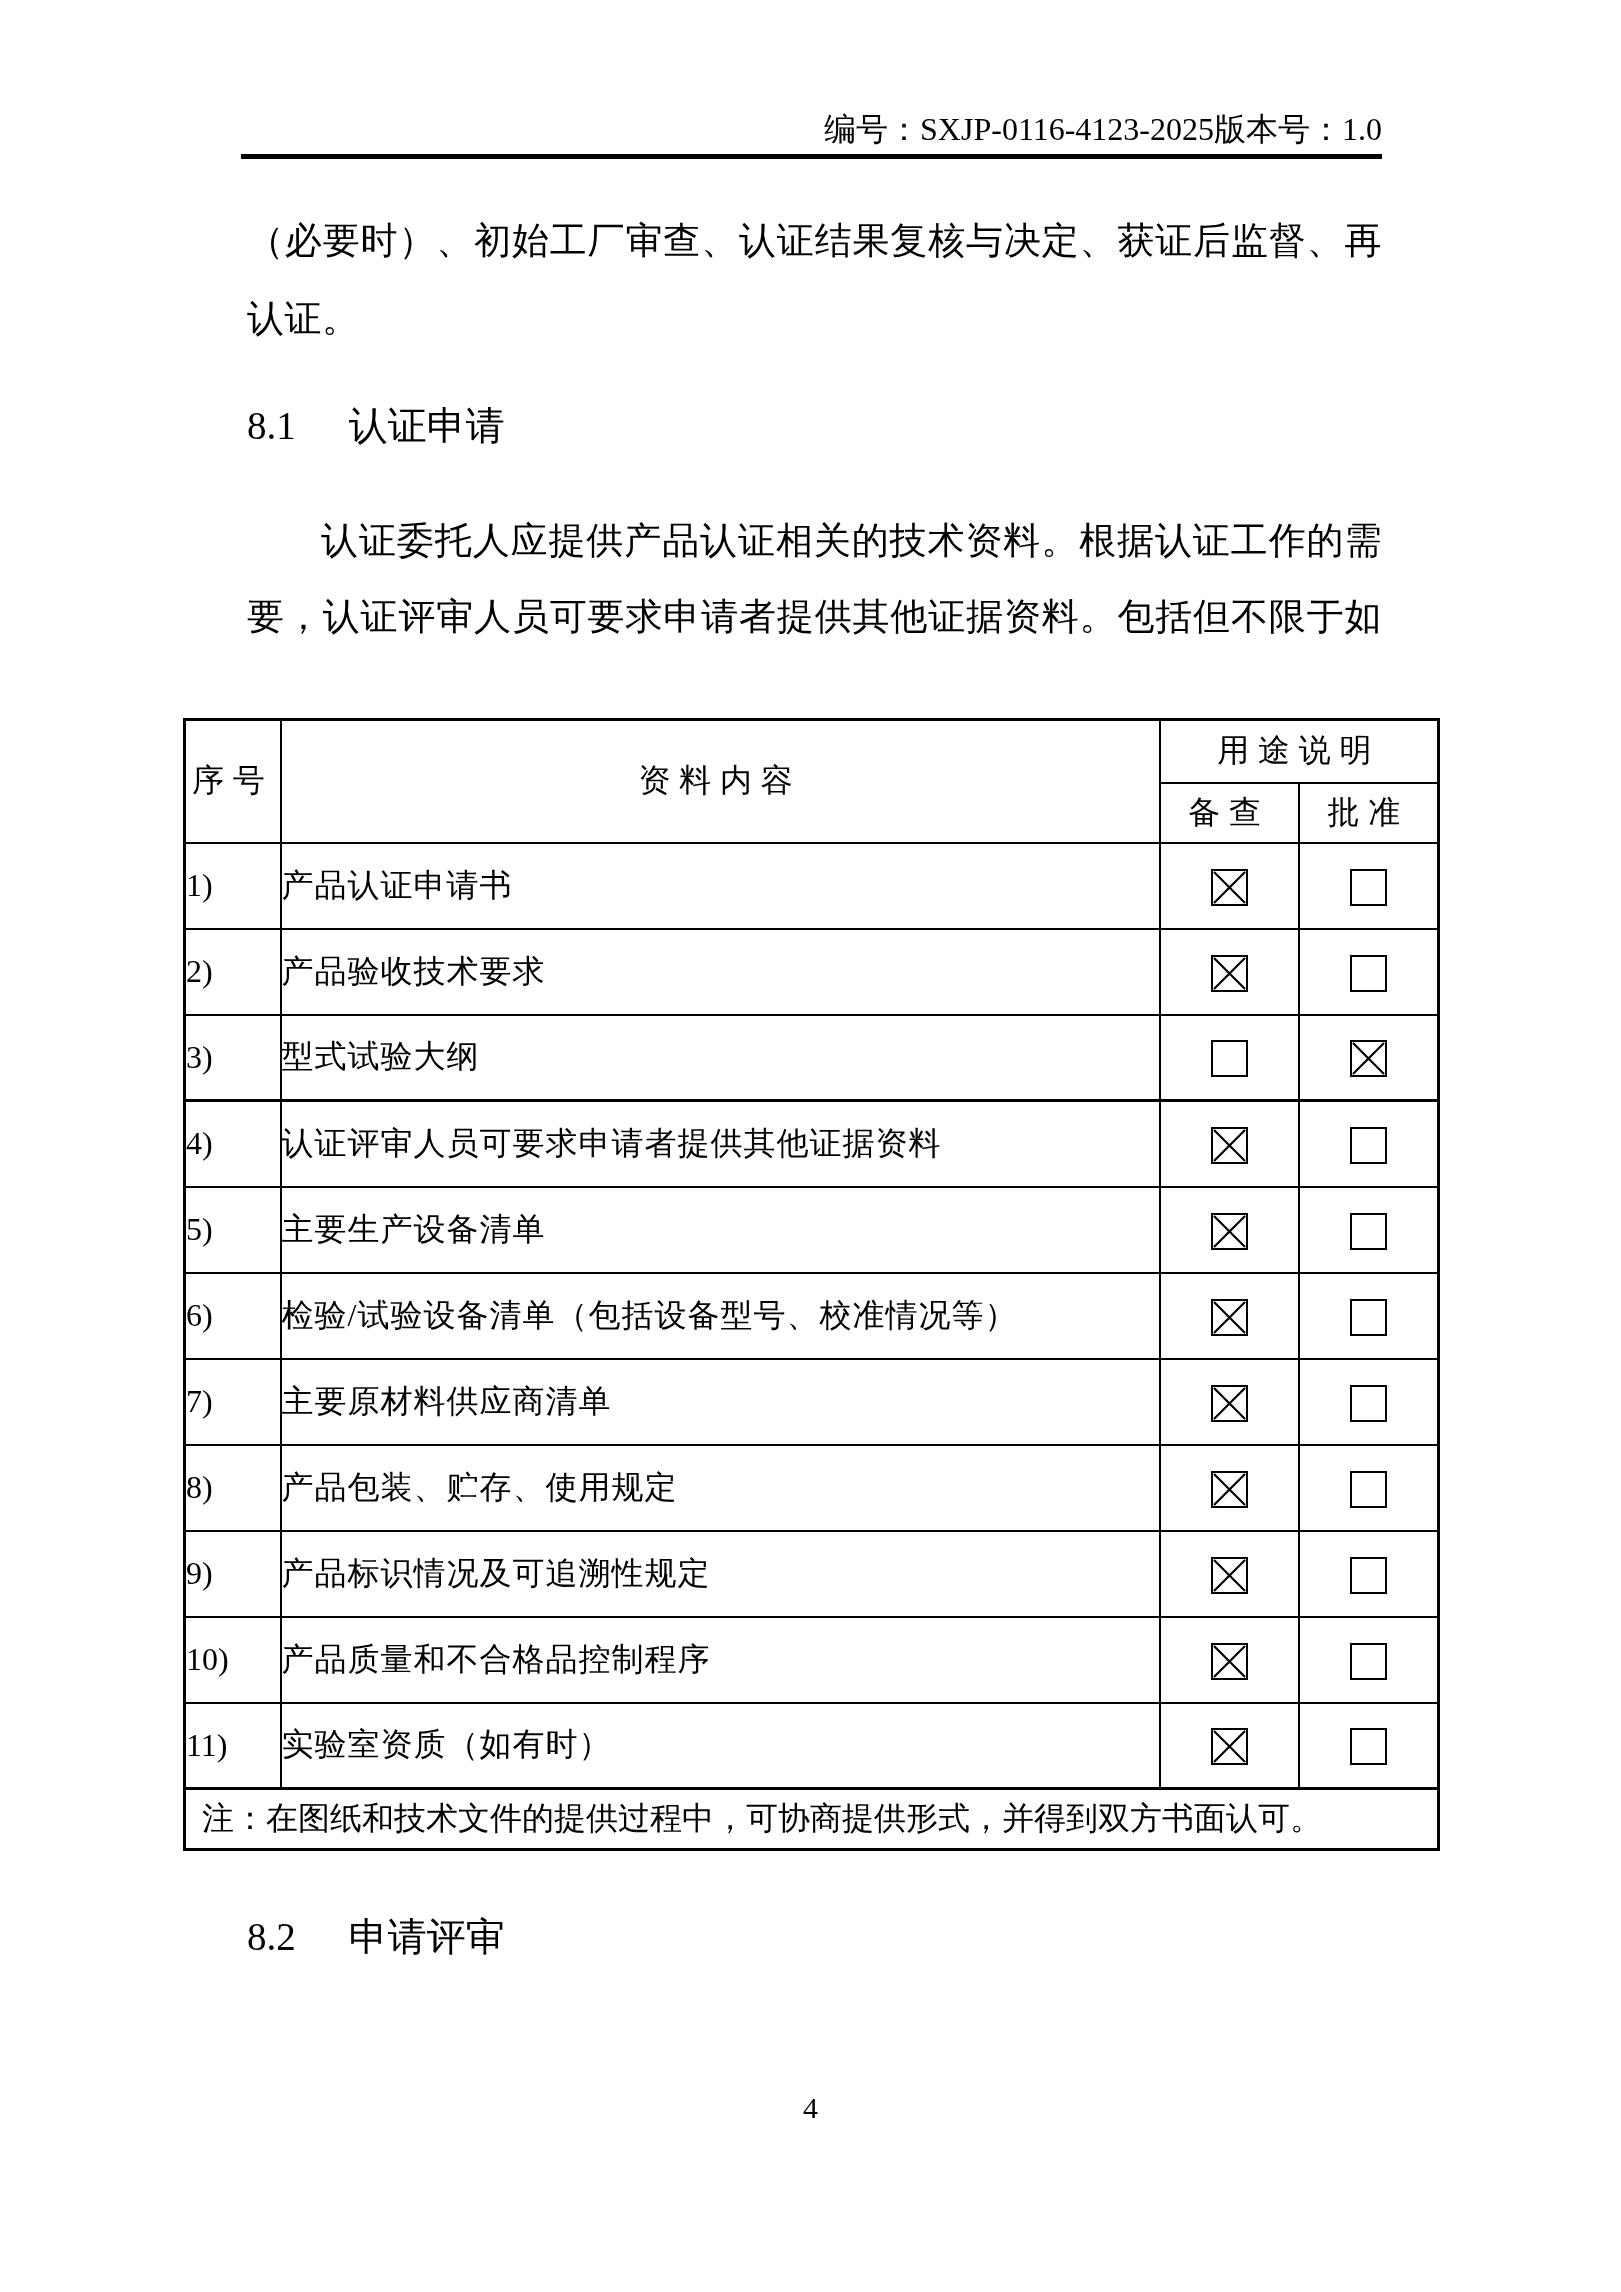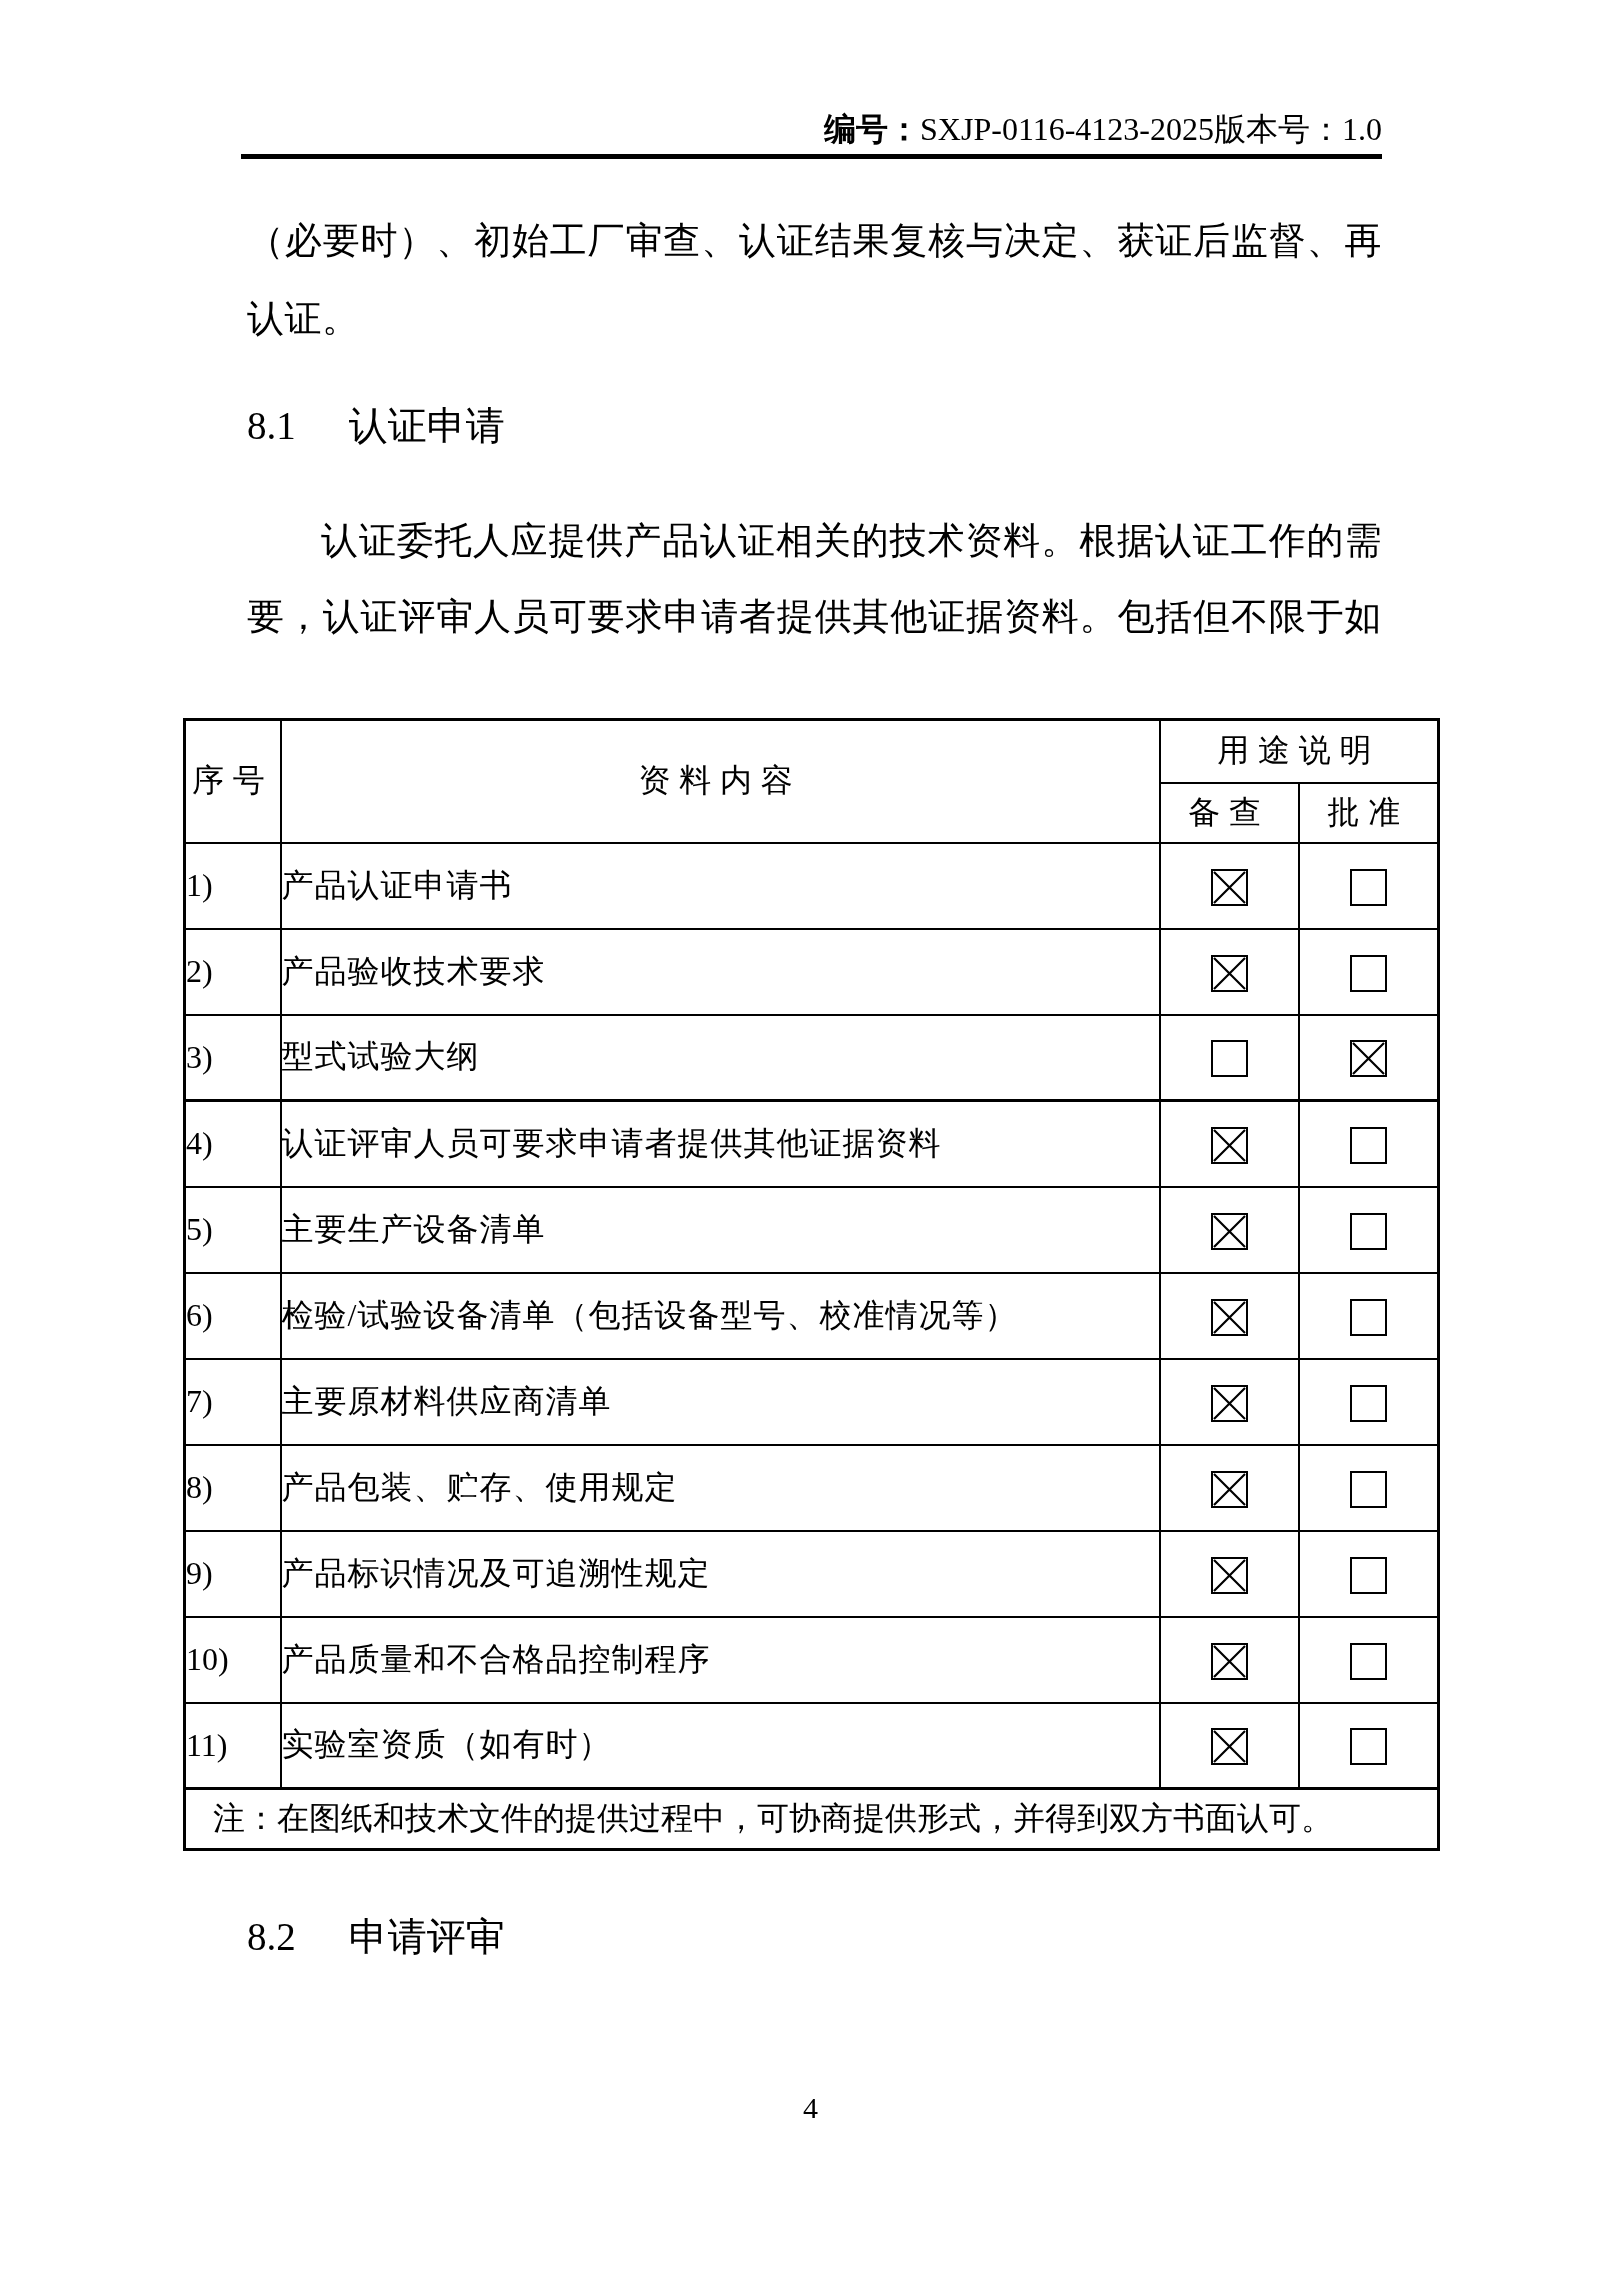--- a/index.html
+++ b/index.html
@@ -12,21 +12,21 @@
     font-family:"Liberation Serif","DejaVu Serif",serif;
     overflow:hidden;
   }
   
   .doc-header{
     position:absolute;
     top:110px; right:239px;
     font-size:32px; line-height:39px;
     white-space:nowrap;
   }
-  .doc-header .lbl{font-weight:bold;}
+  .doc-header .lbl{font-weight:normal;}
   .doc-header .ver-lbl{}
   .header-rule{
     position:absolute;
     left:241px; top:154px;
     width:1141px; height:4.9px;
     background:#000;
   }
   
   .bline{
     position:absolute;
@@ -70,21 +70,21 @@
   table.mat th{text-align:center;letter-spacing:8.8px;}
   tr.hrow1{height:63px;}
   tr.hrow2{height:60px;}
   tr.hrow2 th{border-bottom:2.9px solid #000;}
   tr.drow{height:86px;}
   td.num-cell{padding-left:17.6px;}
   td.content-cell{padding-left:12.7px;letter-spacing:1px;}
   td.cb-cell{text-align:center;}
   tr.thickb td{border-bottom-width:3.9px;}
   tr.noterow{height:61px;}
-  tr.noterow td{border-top-width:3.9px;padding-left:27px;font-size:32px;}
+  tr.noterow td{border-top-width:3.9px;padding-left:16px;font-size:32px;}
   
   .cbx{
     display:inline-block;
     width:37px;height:37px;
     border:2.9px solid #000;
     box-sizing:border-box;
     position:relative;
     vertical-align:middle;
     background:#fff;
   }

